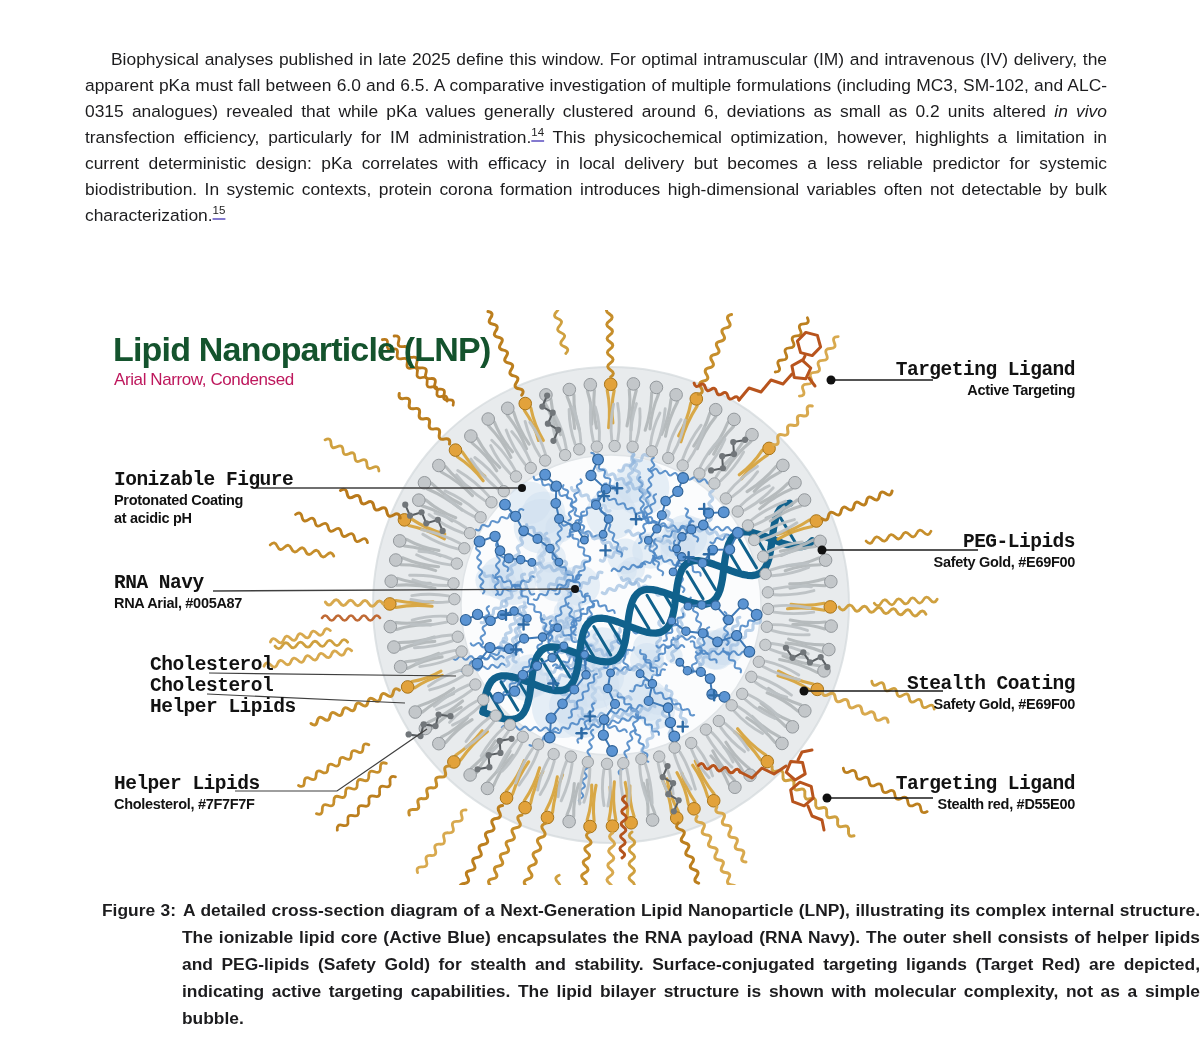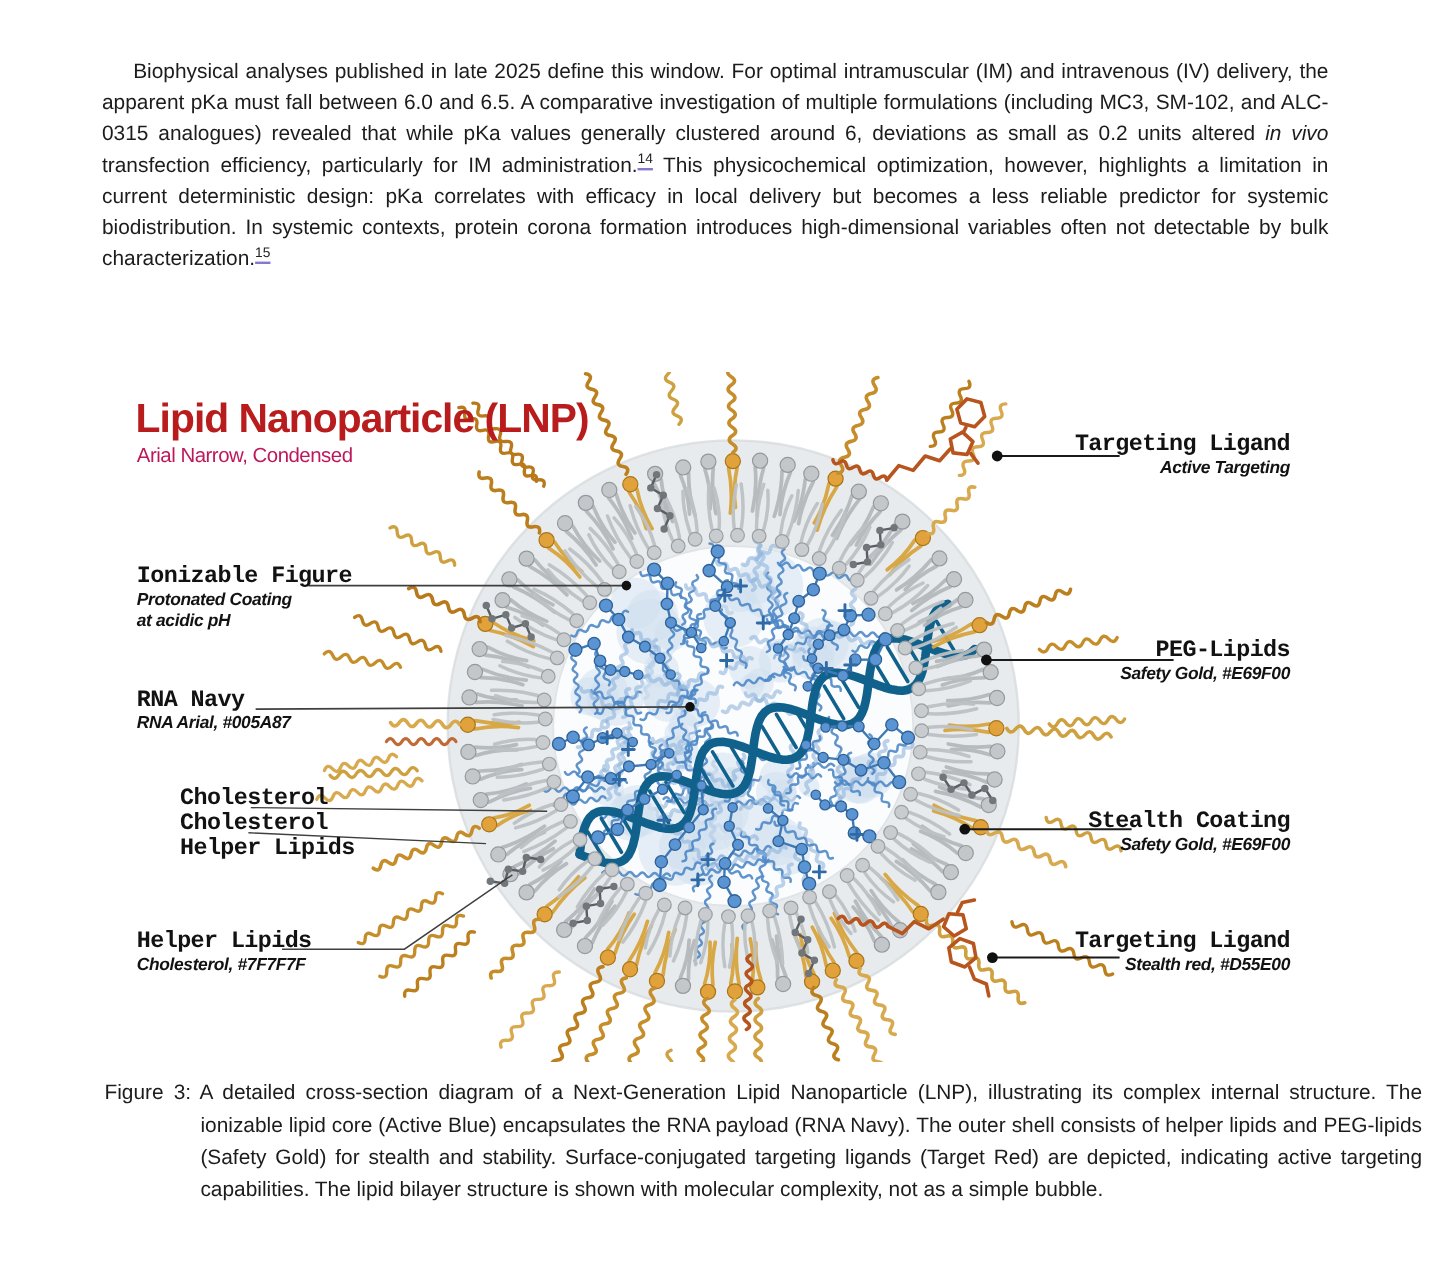--- a/index.html
+++ b/index.html
@@ -18,34 +18,34 @@
   sub.mathsub{font-family:"Liberation Serif","DejaVu Serif",serif;font-style:italic;font-size:11px;}
   .fnref{
     font-size:11.5px;vertical-align:super;line-height:0;color:#222;
     text-decoration:underline;text-decoration-color:#8379cf;text-decoration-thickness:1.5px;
     text-underline-offset:4px;cursor:pointer;
   }
   .figure{position:absolute;left:85px;top:310px;width:1030px;height:575px;}
   .figure svg{position:absolute;left:0;top:0;}
   .fig-title{
     position:absolute;left:28px;top:20px;font-size:34px;font-weight:bold;
-    letter-spacing:-0.8px;color:#b91c1c;white-space:nowrap;
+    letter-spacing:-0.8px;color:#14532d;white-space:nowrap;
   }
   .fig-subtitle{
     position:absolute;left:29px;top:60px;font-size:17px;font-weight:400;
     letter-spacing:-0.4px;color:#be185d;white-space:nowrap;
   }
   .fig-label{position:absolute;white-space:nowrap;color:#121212;}
   .fig-label .main{font-size:19.5px;font-weight:bold;letter-spacing:-0.5px;line-height:21px;font-family:Liberation Mono, monospace;}
-  .fig-label .sub{font-size:14.5px;font-weight:600;letter-spacing:-0.3px;line-height:18px;font-style:italic;}
+  .fig-label .sub{font-size:14.5px;font-weight:600;letter-spacing:-0.3px;line-height:18px;}
   .fig-label.right{text-align:right;}
   .caption{
-    position:absolute;left:87px;top:897px;width:1018px;
+    position:absolute;left:102px;top:897px;width:1018px;
     font-size:17.4px;line-height:27px;text-align:justify;
-    padding-left:80px;text-indent:-80px;
+    padding-left:80px;text-indent:-80px;font-weight:bold;
   }
   .cap-label{margin-right:7px;}
 </style>
 </head>
 <body>
 
 <div class="textblock">
   <p id="p2" class="indent"><span>Biophysical analyses published in late 2025 define this window. For optimal intramuscular (IM) and intravenous (IV) delivery, the apparent pKa must fall between 6.0 and 6.5. A comparative investigation of multiple formulations (including MC3, SM-102, and ALC-0315 analogues) revealed that while pKa values generally clustered around 6, deviations as small as 0.2 units altered </span><i>in vivo</i><span> transfection efficiency, particularly for IM administration.</span><sup class="fnref">14</sup><span> This physicochemical optimization, however, highlights a limitation in current deterministic design: pKa correlates with efficacy in local delivery but becomes a less reliable predictor for systemic biodistribution. In systemic contexts, protein corona formation introduces high-dimensional variables often not detectable by bulk characterization.</span><sup class="fnref">15</sup></p>
 </div>
 

